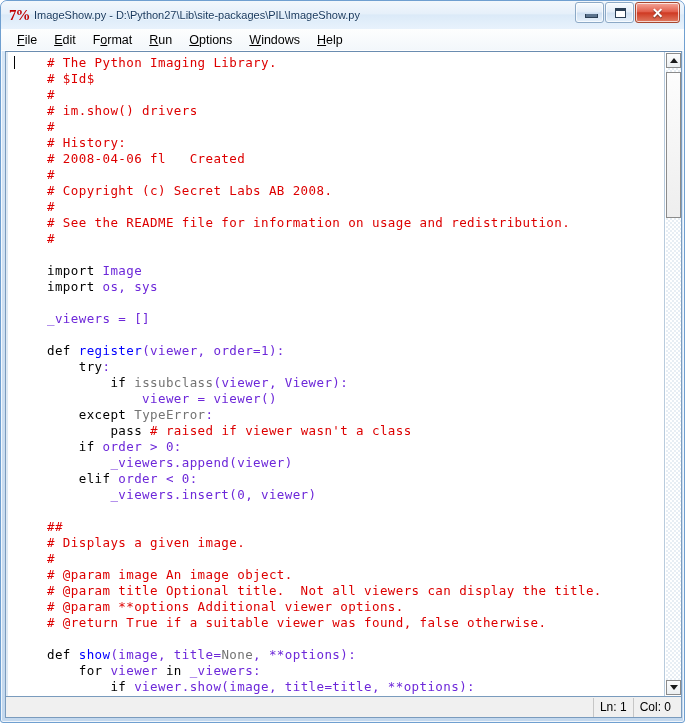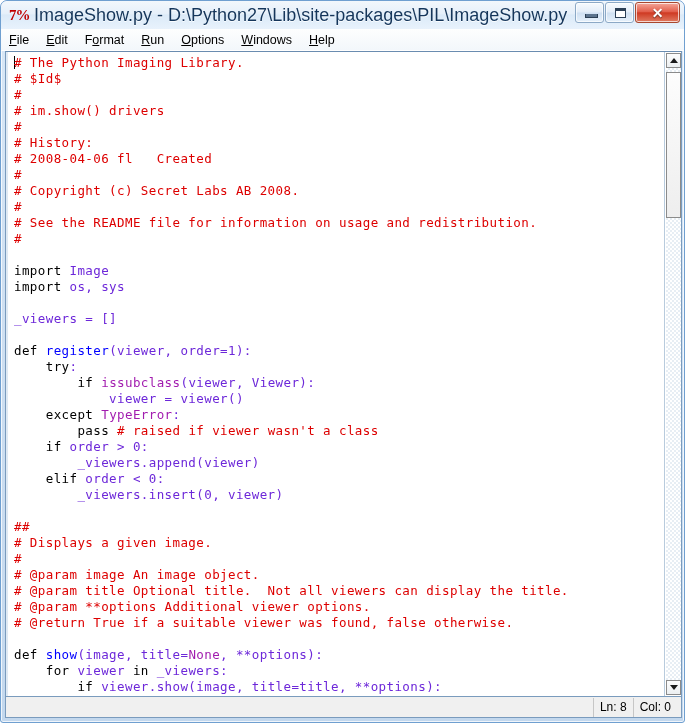--- a/index.html
+++ b/index.html
@@ -47,21 +47,21 @@
     margin-right: 7px;
     font-family: "Liberation Serif", serif;
     font-weight: bold;
     font-size: 15px;
     color: #c00000;
     line-height: 18px;
     text-align: center;
     letter-spacing: -1px;
   }
   #title-text {
-    font-size: 18px;
+    font-size: 11px;
     color: #15365b;
     white-space: nowrap;
     overflow: hidden;
     text-shadow: 0 1px 0 rgba(255,255,255,0.85);
   }
   #win-buttons {
     position: absolute;
     right: 4px;
     top: 1px;
     display: flex;
@@ -111,20 +111,21 @@
     text-shadow: 0 1px 1px rgba(0,0,0,0.55);
     line-height: 17px;
   }
 
   
   #menubar {
     height: 22px;
     background: linear-gradient(to bottom, #fdfefe 0%, #f3f7fb 100%);
     display: flex;
     align-items: center;
+    padding-left: 8px;
     box-sizing: border-box;
     border-bottom: 1px solid #ffffff;
   }
   .menu-item {
     font-size: 12.5px;
     color: #000000;
     padding: 2px 9px 2px 8px;
     white-space: nowrap;
     cursor: default;
   }
@@ -159,25 +160,25 @@
     left: 6px;
     top: 3px;
     right: 0;
     font-family: "DejaVu Sans Mono", "Liberation Mono", monospace;
     font-size: 12.5px;
     line-height: 16px;
     white-space: pre;
     letter-spacing: 0.4px;
     color: #000000;
   }
-  .ln { display: block; height: 16px; }
+  .ln { display: block; height: 16px; padding-left: 33px; }
   .cm  { color: #dd0000; }           
   .kw  { color: #000000; }           
   .fn  { color: #0000ff; margin-top: 16px; }           
-  .bi  { color: #a21caf; }           
+  .bi  { color: #737373; }           
   .pl  { color: #6d28d9; }           
 
   
   #caret {
     position: absolute;
     left: 6px;
     top: 4px;
     width: 1px;
     height: 13px;
     background: #000000;
@@ -305,17 +306,17 @@
       </div>
       <div id="sb-track"></div>
       <div id="sb-thumb"></div>
       <div class="sb-btn down">
         <span class="arrow down"></span>
       </div>
     </div>
   </div>
 
   <div id="statusbar">
-    <div class="status-cell">Ln: 8</div>
+    <div class="status-cell">Ln: 1</div>
     <div class="status-cell">Col: 0</div>
   </div>
 
 </div>
 
 </body></html>

